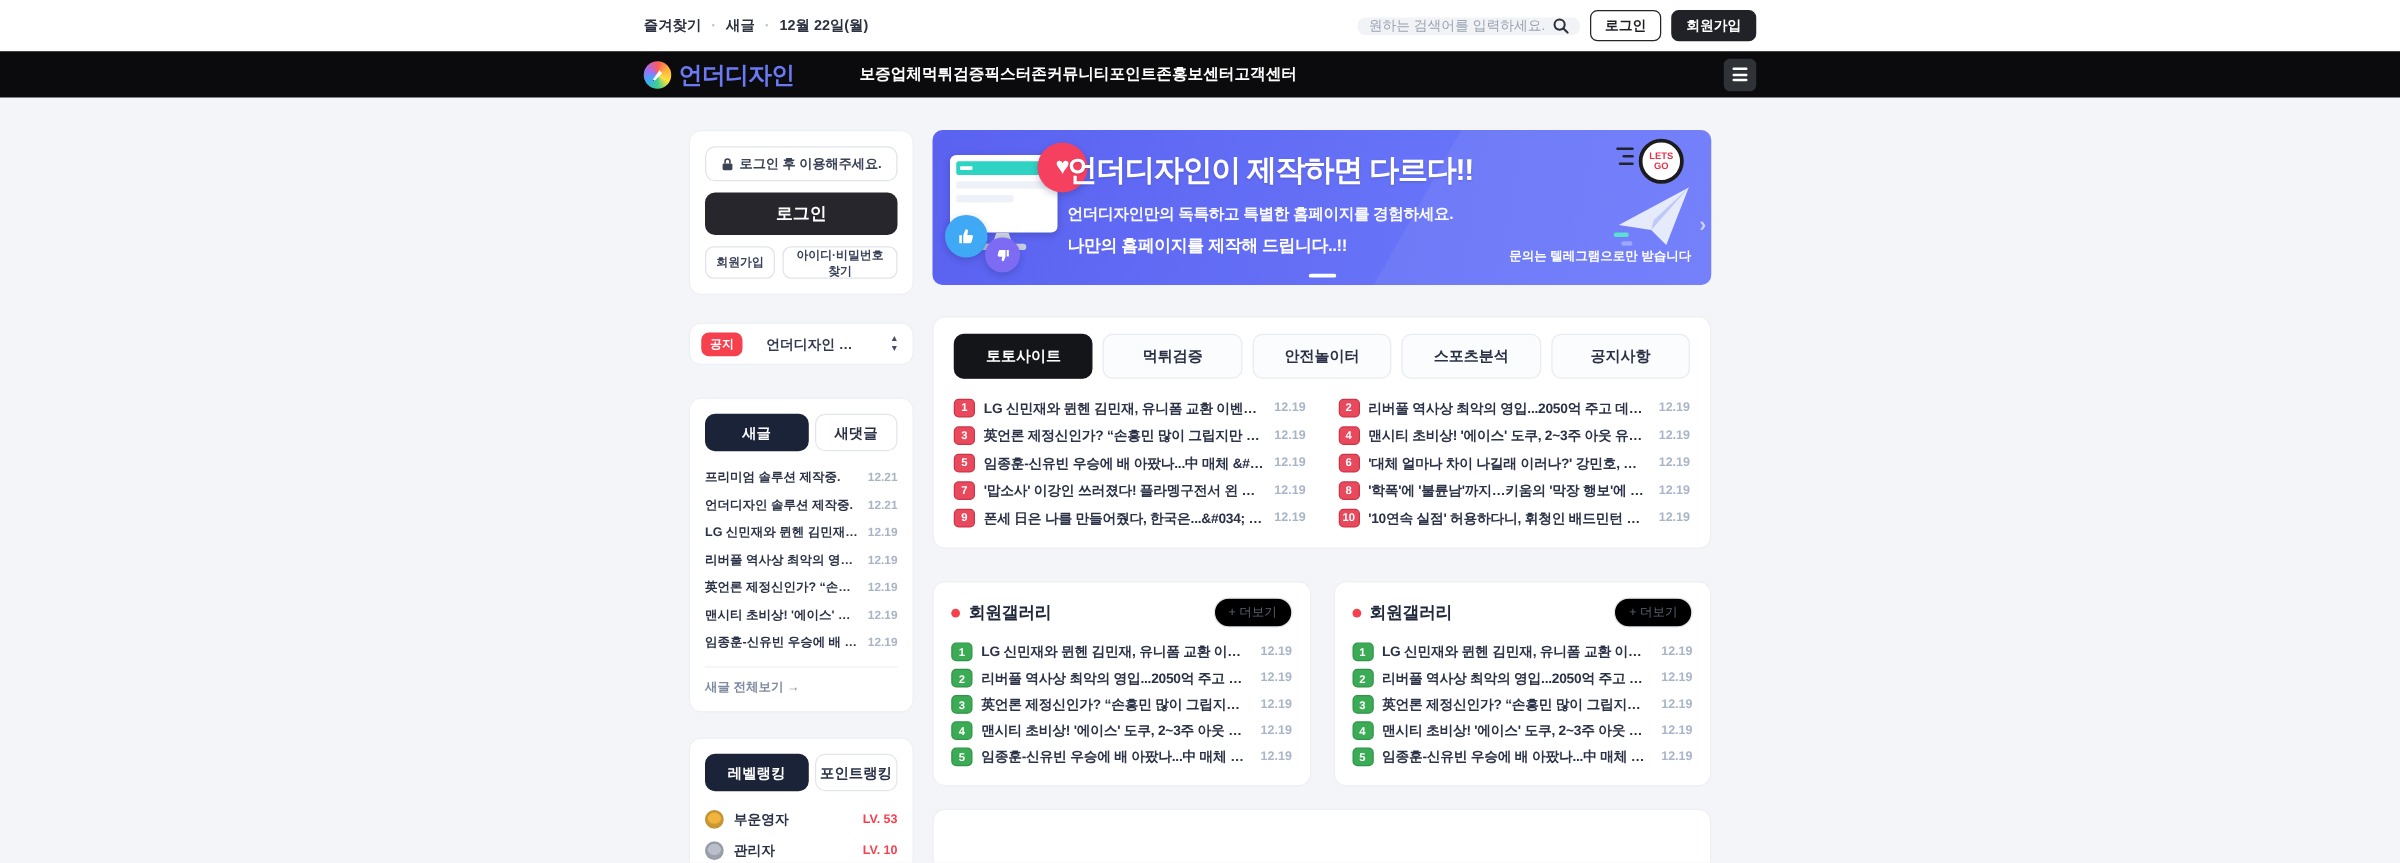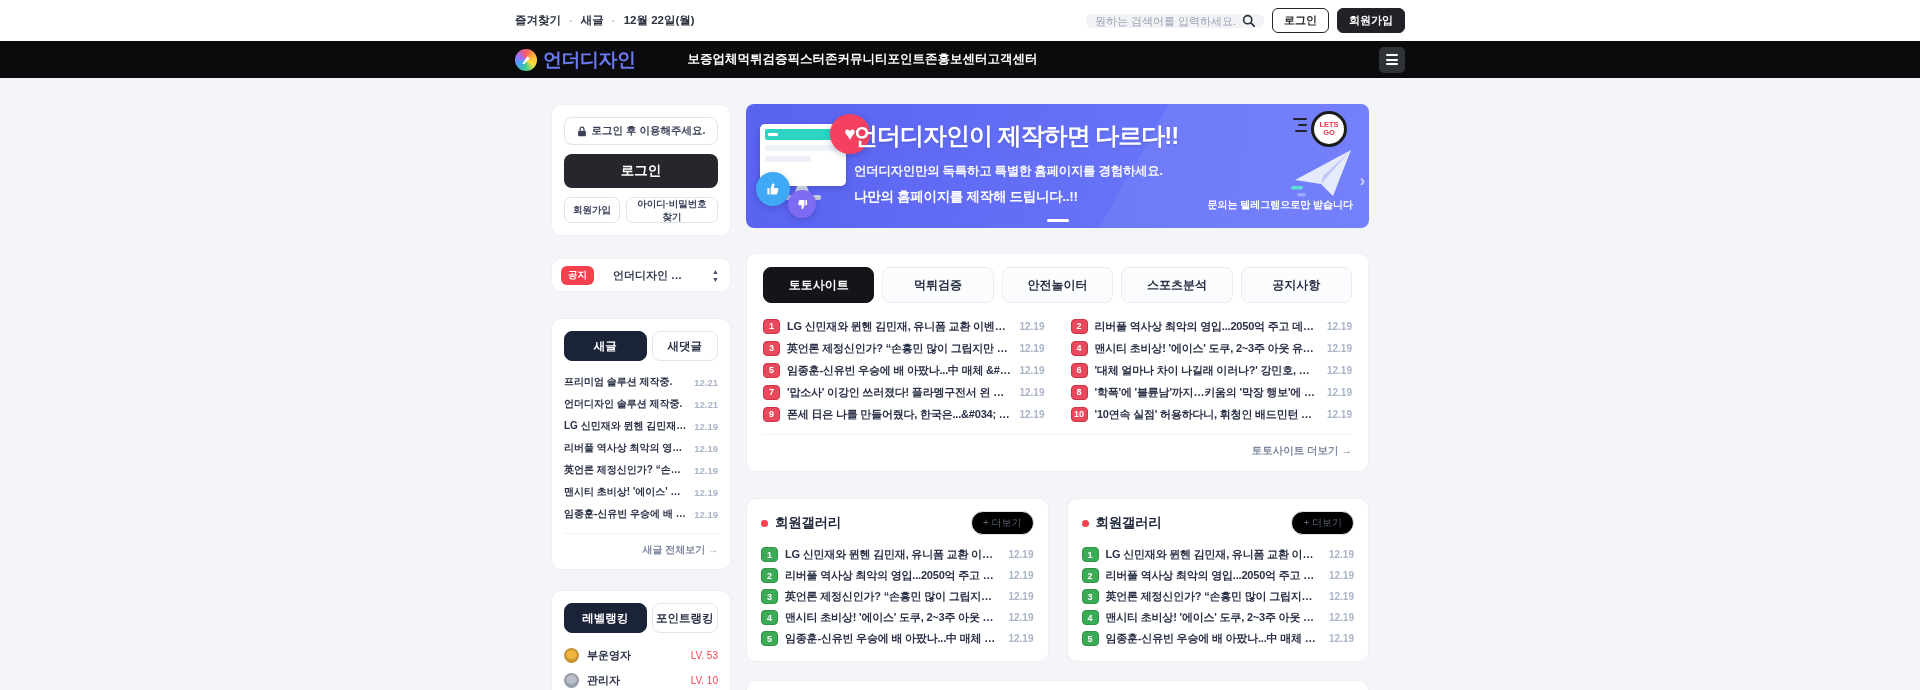--- a/index.html
+++ b/index.html
@@ -60,28 +60,28 @@
   .stabs { display:flex; gap:5px; }
   .stab { flex:1; height:30px; border-radius:8px; border:1px solid #e2e6ec; background:#fff; font-size:11.5px; font-weight:800; color:#2a3146; }
   .stab.active { flex:1.25; background:#1b2338; border-color:#1b2338; color:#fff; }
 
   
   .newposts-card { margin-top:26px; padding:12px; }
   .slist { margin-top:10px; }
   .srow { height:22px; display:flex; align-items:center; gap:6px; }
   .srow-title { flex:1; min-width:0; font-size:10px; font-weight:800; color:#2b3247; white-space:nowrap; overflow:hidden; text-overflow:ellipsis; }
   .srow-date { font-size:9.5px; font-weight:700; color:#a9b4c7; flex:0 0 auto; }
-  .side-more { border-top:1px solid #eef1f5; margin-top:8px; padding-top:9px; text-align:right; font-size:10px; font-weight:800; color:#7e8aa0; display:block; }
+  .side-more { border-top:1px solid #eef1f5; margin-top:8px; padding-top:9px; text-align:left; font-size:10px; font-weight:800; color:#7e8aa0; display:block; }
 
   
   .ranking-card { margin-top:20px; padding:12px; min-height:175px; }
   .rrow { height:25px; display:flex; align-items:center; gap:8px; }
   .medal { width:15px; height:15px; border-radius:50%; border:2px solid rgba(0,0,0,.18); flex:0 0 auto; box-shadow:inset 0 -2px 0 rgba(0,0,0,.15); }
   .rname { flex:1; min-width:0; font-size:11px; font-weight:800; color:#2b3247; white-space:nowrap; overflow:hidden; text-overflow:ellipsis; }
-  .rlevel { font-size:10px; font-weight:400; color:#f6404e; }
+  .rlevel { font-size:10px; font-weight:700; color:#f6404e; }
 
   
   .banner { position:relative; height:124px; border-radius:8px; overflow:hidden; background:linear-gradient(100deg,#5a62f0 0%,#6672f7 60%,#6d7afb 100%); cursor:pointer; }
   .banner-overlay { position:absolute; top:0; right:0; bottom:0; width:270px;
     background:rgba(255,255,255,.06); clip-path:polygon(70px 0,100% 0,100% 100%,0 100%); }
   .banner-texts { position:absolute; left:108px; top:16px; }
   .banner-title { font-size:24px; font-weight:800; color:#fff; letter-spacing:-1px; text-shadow:0 1px 2px rgba(0,0,0,.15); }
   .banner-line1 { margin-top:11px; font-size:12.5px; font-weight:700; color:rgba(255,255,255,.96); letter-spacing:-0.3px; }
   .banner-line2 { margin-top:8px; font-size:13.5px; font-weight:800; color:#fff; letter-spacing:-0.3px; }
   .banner-contact { position:absolute; right:16px; bottom:16px; font-size:10px; font-weight:800; color:#fff; }
@@ -417,21 +417,20 @@
               <span class="ndate">12.19</span>
             </a>
 
             <a class="nrow">
               <span class="nbadge">10</span>
               <span class="ntitle">'10연속 실점' 허용하다니, 휘청인 배드민턴 최강 안…</span>
               <span class="ndate">12.19</span>
             </a>
           </div>
       </div>
-      <a class="board-more">토토사이트 더보기 →</a>
     </div>
 
     <div class="galleries">
       <div class="card gcard">
         <div class="ghead">
           <span class="gdot"></span>
           <span class="gtitle">회원갤러리</span>
           <button class="gmore">+ 더보기</button>
         </div>
         <div class="glist">

